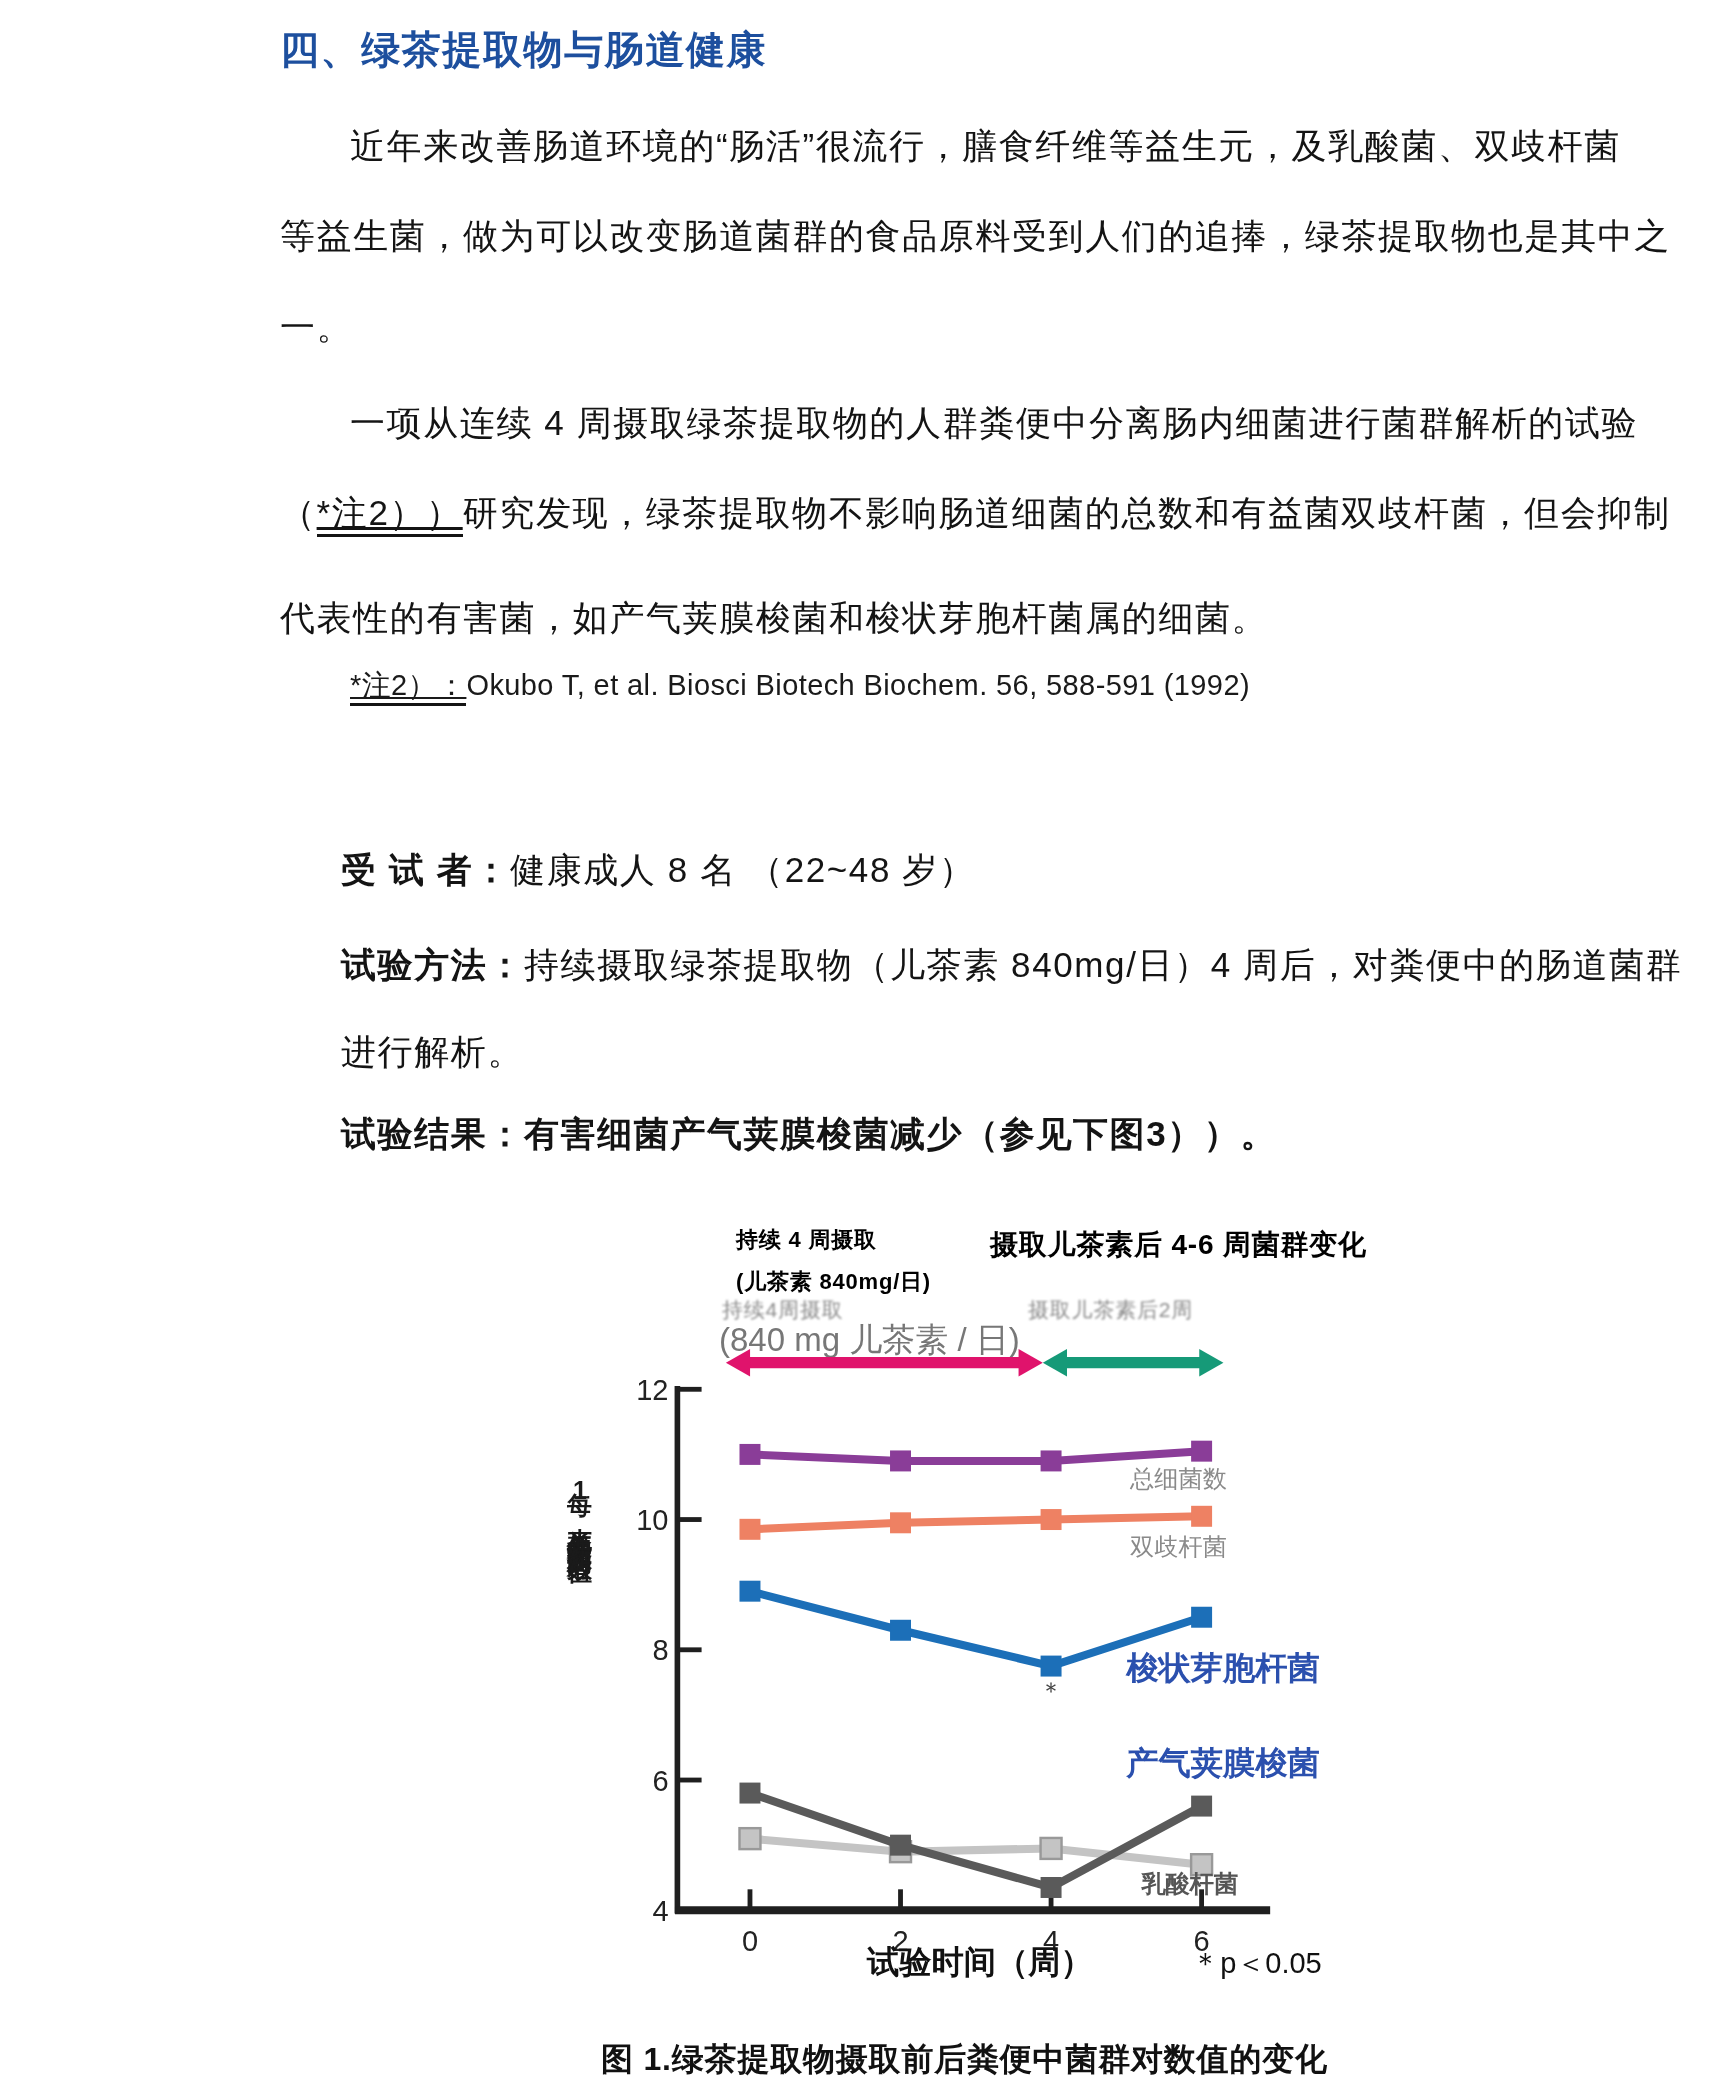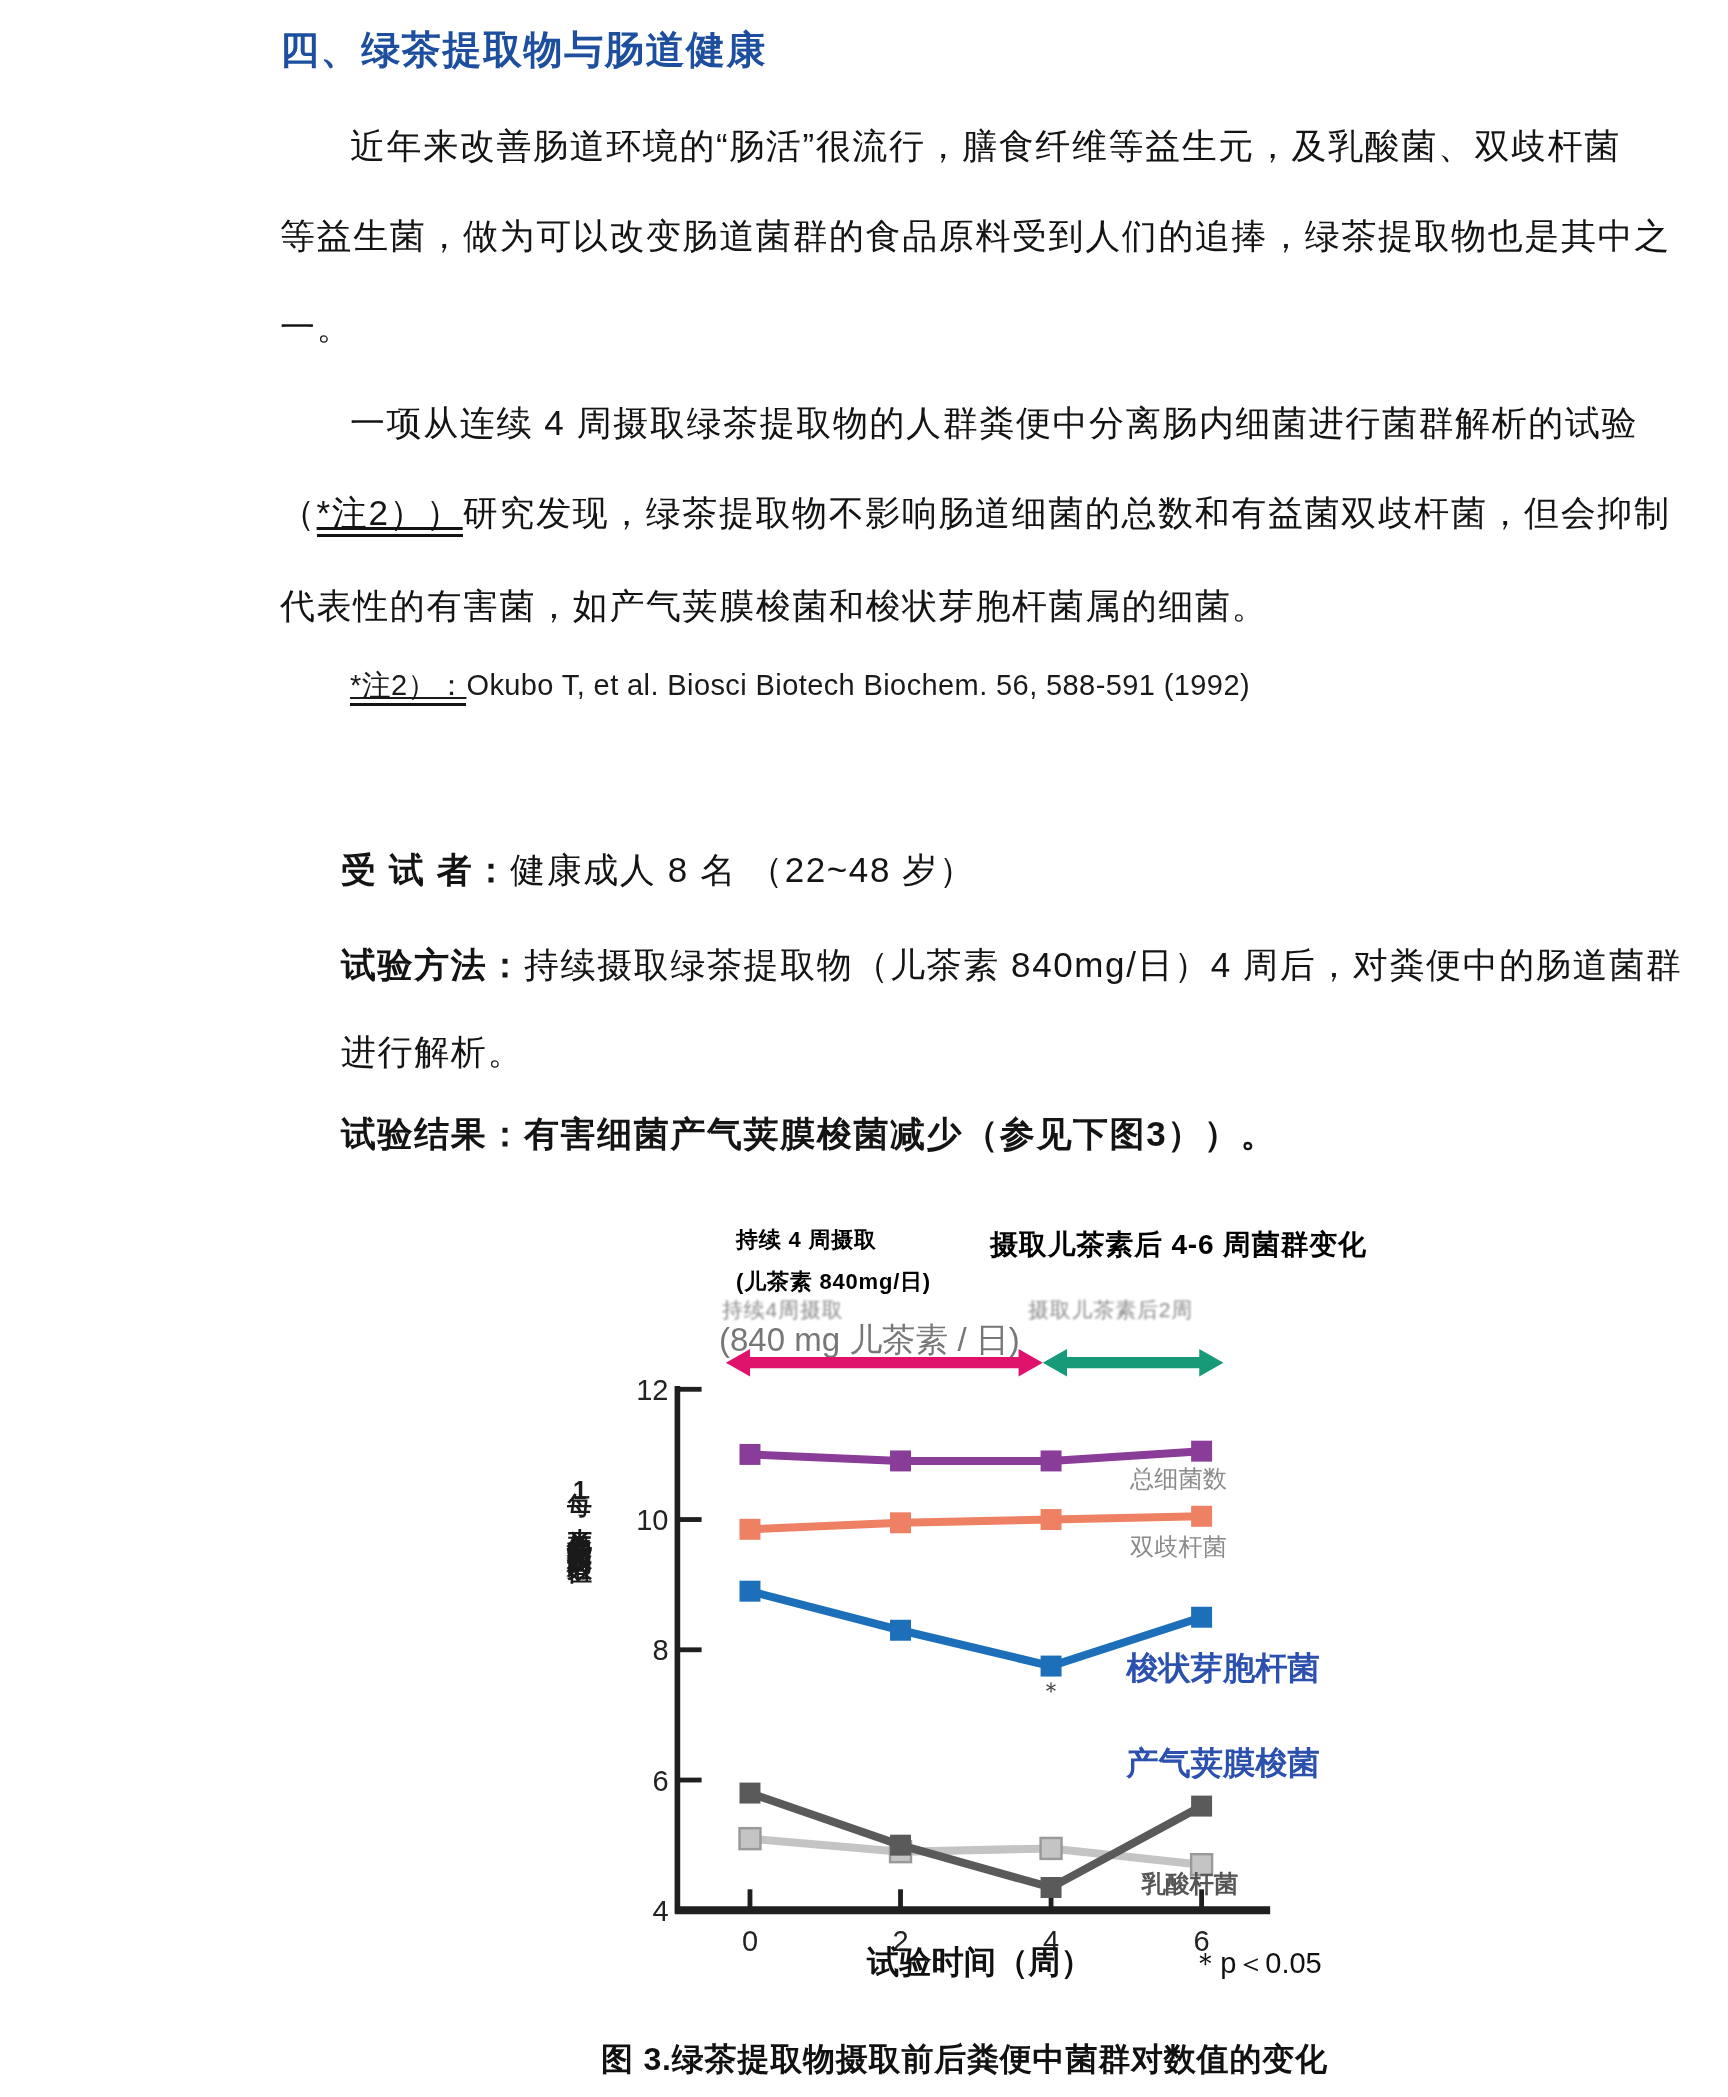--- a/index.html
+++ b/index.html
@@ -27,21 +27,21 @@
 <div class="page">
 
   <div class="h1">四、绿茶提取物与肠道健康</div>
 
   <div class="line" style="left:244px;top:213px;">等益生菌，做为可以改变肠道菌群的食品原料受到人们的追捧，绿茶提取物也是其中之</div>
   <div class="line" style="left:314px;top:123px;">近年来改善肠道环境的“肠活”很流行，膳食纤维等益生元，及乳酸菌、双歧杆菌</div>
   <div class="line" style="left:244px;top:304px;">一。</div>
 
   <div class="line" style="left:314px;top:400px;">一项从连续 4 周摄取绿茶提取物的人群粪便中分离肠内细菌进行菌群解析的试验</div>
   <div class="line" style="left:244px;top:490px;"><span>（</span><span class="u">*注2））</span><span>研究发现，绿茶提取物不影响肠道细菌的总数和有益菌双歧杆菌，但会抑制</span></div>
-  <div class="line" style="left:244px;top:583px;">代表性的有害菌，如产气荚膜梭菌和梭状芽胞杆菌属的细菌。</div>
+  <div class="line" style="left:244px;top:595px;">代表性的有害菌，如产气荚膜梭菌和梭状芽胞杆菌属的细菌。</div>
 
   <div class="note-line" style="left:314px;top:666px;"><span class="u">*注2）：</span><span>Okubo T, et al. Biosci Biotech Biochem. 56, 588-591 (1992)</span></div>
 
   <div class="line" style="left:305px;top:847px;"><span class="b">受 试 者：</span><span>健康成人 8 名 （22~48 岁）</span></div>
   <div class="line" style="left:305px;top:942px;"><span class="b">试验方法：</span><span>持续摄取绿茶提取物（儿茶素 840mg/日）4 周后，对粪便中的肠道菌群</span></div>
   <div class="line" style="left:305px;top:1029px;">进行解析。</div>
   <div class="line b" style="left:305px;top:1111px;"><span>试验结果：</span><span>有害细菌产气荚膜梭菌减少（参见下图3））。</span></div>
 
   <div class="fig">
     <div class="t1" style="left:232px;top:31px;">持续 4 周摄取</div>
@@ -109,16 +109,16 @@
         <rect x="478.666" y="794.25" width="26" height="26" fill="#5a5a5a"></rect>
         <rect x="665.332" y="846.7375000000001" width="26" height="26" fill="#5a5a5a"></rect>
         <rect x="851.998" y="745.8000000000001" width="26" height="26" fill="#5a5a5a"></rect>
         <text x="771.665" y="718.4250000000001" fill="#2b50ae" font-size="40" font-weight="600">产气荚膜梭菌</text>
         <text x="678.332" y="625.5625" text-anchor="middle" font-size="30" fill="#444">＊</text>
         <text x="590" y="966" text-anchor="middle" font-size="40" font-weight="700" fill="#111">试验时间（周）</text>
         <text x="852" y="966" font-size="36" fill="#111">＊p＜0.05</text>
       </svg>
   </div>
 
-  <div class="caption">图 3.绿茶提取物摄取前后粪便中菌群对数值的变化</div>
+  <div class="caption">图 1.绿茶提取物摄取前后粪便中菌群对数值的变化</div>
 
 </div>
 
 
 </body></html>

